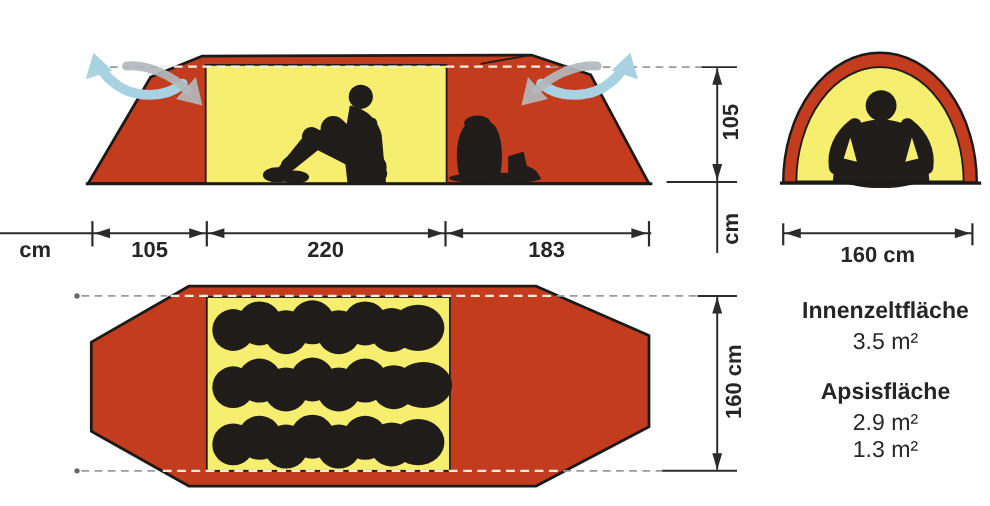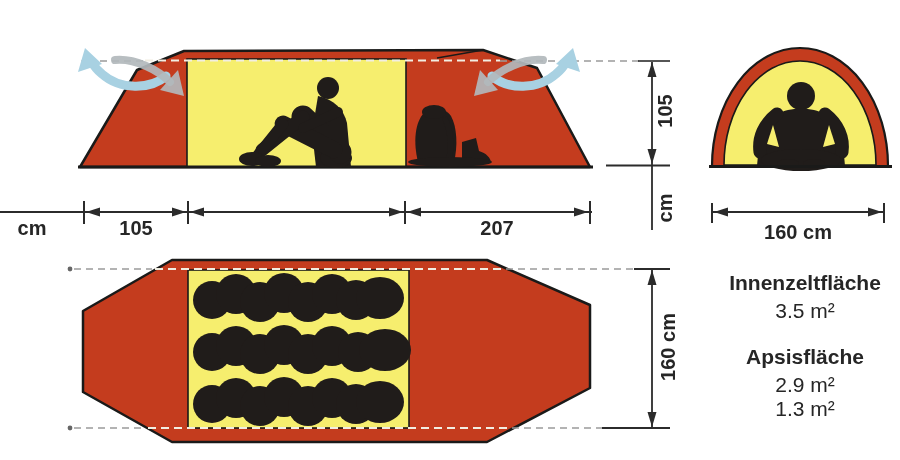--- a/index.html
+++ b/index.html
@@ -165,21 +165,22 @@
     <line x1="634" y1="269" x2="670" y2="269" stroke-width="1.8"></line>
     <line x1="602" y1="428" x2="670" y2="428" stroke-width="1.8"></line>
     <line x1="652" y1="270" x2="652" y2="427" stroke-width="1.8"></line>
     <polygon points="652,270 647.5,285 656.5,285" stroke="none"></polygon>
     <polygon points="652,427 647.5,412 656.5,412" stroke="none"></polygon>
   </g>
 </svg>
 
 <div class="label" style="left:2px;top:217px;width:60px;">cm</div>
 <div class="label" style="left:96px;top:217px;width:80px;">105</div>
-<div class="label" style="left:457px;top:217px;width:80px;">207</div>
+<div class="label" style="left:256px;top:217px;width:80px;">220</div>
+<div class="label" style="left:457px;top:217px;width:80px;">183</div>
 
 <div class="label rot" style="left:635px;top:100px;width:60px;">105</div>
 <div class="label rot" style="left:645px;top:197px;width:40px;">cm</div>
 <div class="label rot" style="left:623px;top:336px;width:90px;">160 cm</div>
 
 <div class="label" style="left:738px;top:221px;width:120px;">160 cm</div>
 
 <div class="label areas-title wide" style="left:695px;top:271px;">Innenzeltfläche</div>
 <div class="label areas-value wide" style="left:695px;top:299px;">3.5 m²</div>
 <div class="label areas-title wide" style="left:695px;top:345px;">Apsisfläche</div>

